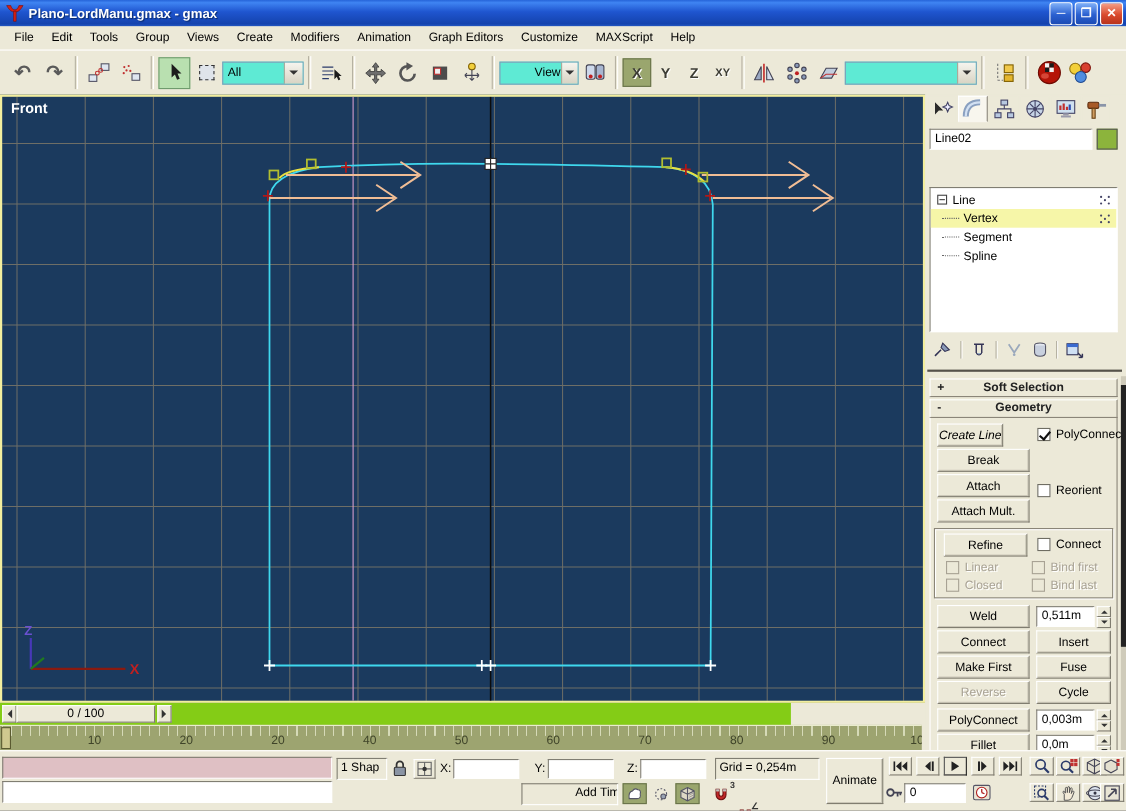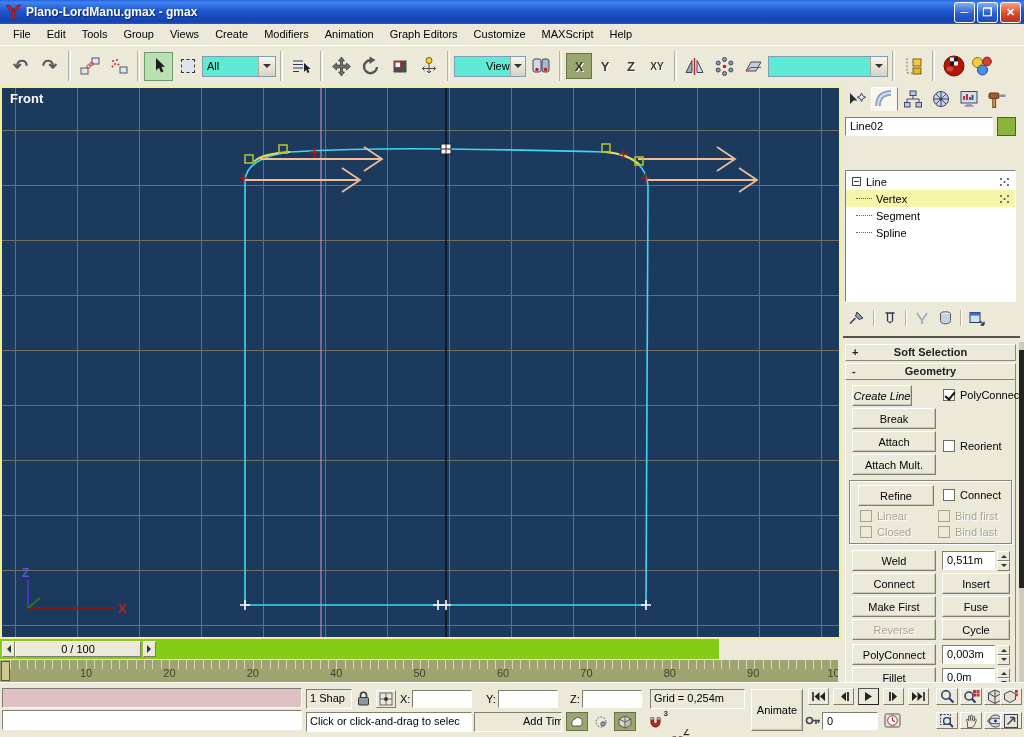--- a/index.html
+++ b/index.html
@@ -660,21 +660,20 @@
     </div>
     <span class="coord-label abs" style="left:400px;">X:</span>
     <div class="wfield" style="left:412px;width:60px;padding:2px 3px;"></div>
     <span class="coord-label abs" style="left:486px;">Y:</span>
     <div class="wfield" style="left:498px;width:60px;padding:2px 3px;"></div>
     <span class="coord-label abs" style="left:570px;">Z:</span>
     <div class="wfield" style="left:582px;width:60px;padding:2px 3px;"></div>
     <div class="sunkb abs" style="left:650px;top:6px;width:95px;height:20px;">Grid = 0,254m</div>
     <div class="animate-btn">Animate</div>
 
-    <div class="sunkb abs" style="left:306px;top:29px;width:166px;height:20px;background:#fff;">Click or click-and-drag to selec</div>
     <div class="sunkb abs" style="left:474px;top:29px;width:88px;height:20px;padding-left:48px;">Add Time Tag</div>
 
     <div class="iconbtn toggled" style="left:566px;top:29px;">
       <svg width="16" height="14">
           <path d="M3,11 Q2,5 6,4 Q8,1 11,3 Q14,3 13,7 Q14,11 10,11 Z" fill="#fff" stroke="#556"></path>
         </svg>
     </div>
     <div class="iconbtn" style="left:590px;top:29px;">
       <svg width="16" height="14">
           <circle cx="8" cy="7" r="5" fill="none" stroke="#556" stroke-dasharray="1.6,1.6"></circle>

